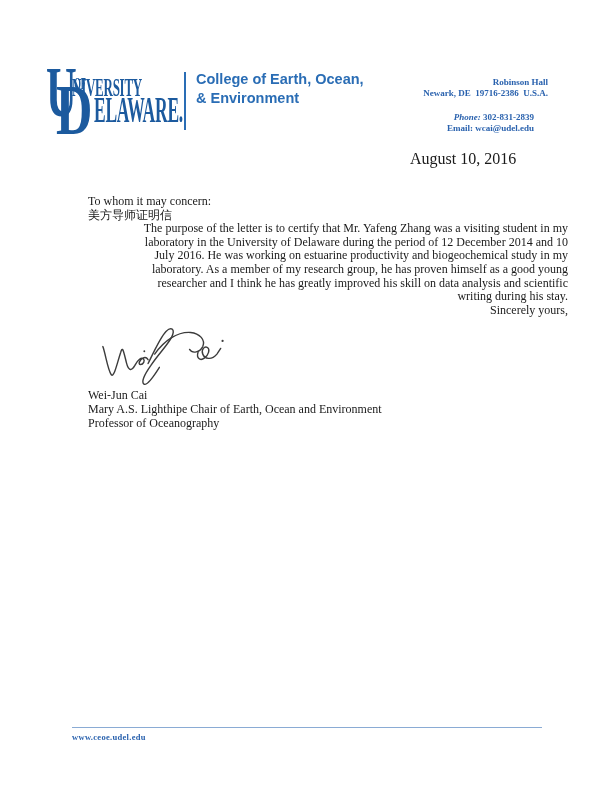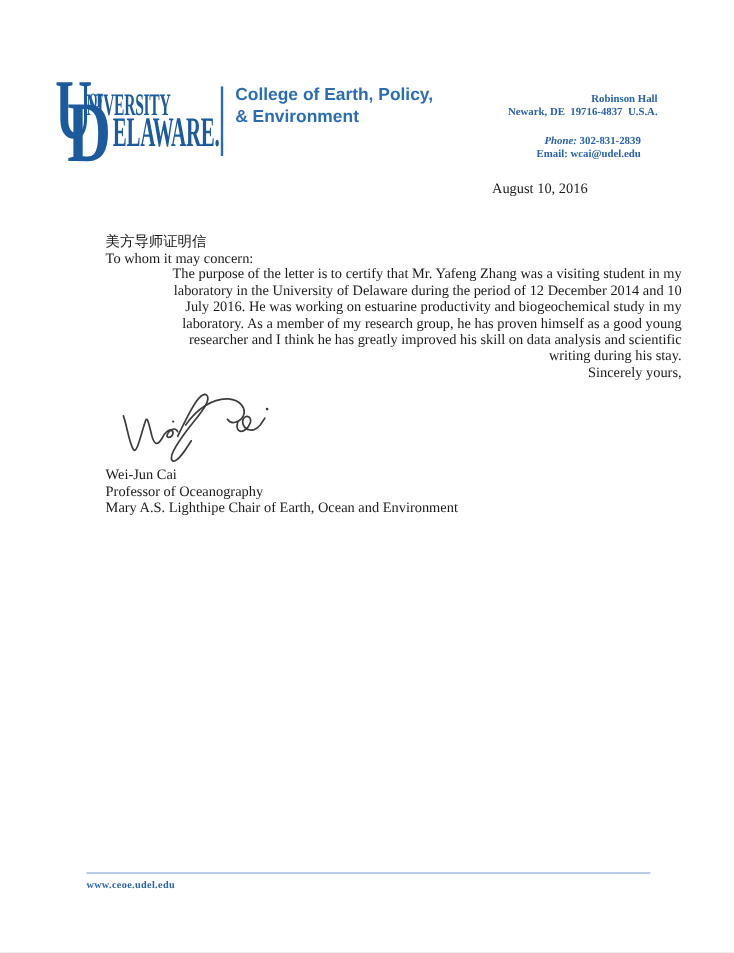--- a/index.html
+++ b/index.html
@@ -25,21 +25,21 @@
   .college .cline { font-family:"Liberation Sans", sans-serif; font-weight:bold; font-size:14.5px; line-height:19px; }
   .college .school { font-family:"Liberation Serif", serif; font-weight:bold; font-size:11px; margin-top:3px; }
 
   .address { position:absolute; right:64px; top:77px; text-align:right; color:#2a62ae;
              font-size:9px; font-weight:bold; line-height:11px; }
   .address .aline { white-space:pre; }
   .address .contact { padding-right:14px; margin-top:13px; }
   .address .lbl-italic { font-style:italic; }
 
   
-  .date { position:absolute; left:410px; top:150px; font-size:12px; }
+  .date { position:absolute; left:410px; top:150px; font-size:16px; }
 
   .body { position:absolute; left:88px; top:195px; width:480px; font-size:12px; line-height:13.6px; }
   .body .line { height:13.6px; }
   .body .para { margin:0; white-space:pre-line;text-align:right; }
   .p1 { margin-top:22px; }
   .p2 { margin-top:14px; }
   .closing { margin-top:23px; }
 
   .signature { margin:8px 0 0 12px; width:132px; height:62px; }
   .signature svg { display:block; }
@@ -60,36 +60,36 @@
   <div class="logo">
     <span class="mono-u">U</span>
     <span class="mono-d">D</span>
     <span class="word-one"><span>NIVERSITY</span> <span class="of">OF</span></span>
     <span class="word-two">ELAWARE.</span>
   </div>
 
   <div class="lh-divider"></div>
 
   <div class="college">
-    <div class="cline">College of Earth, Policy,</div>
+    <div class="cline">College of Earth, Ocean,</div>
     <div class="cline">&amp; Environment</div>
   </div>
 
   <div class="address">
     <div class="aline">Robinson Hall</div>
-    <div class="aline">Newark, DE  19716-4837  U.S.A.</div>
+    <div class="aline">Newark, DE  19716-2386  U.S.A.</div>
     <div class="contact"><span class="lbl-italic">Phone:</span> <span>302-831-2839</span></div>
     <div class="contact" style="margin-top:0;"><span>Email:</span> <span>wcai@udel.edu</span></div>
   </div>
 
   <div class="date">August 10, 2016</div>
 
   <div class="body">
+    <div class="line">To whom it may concern:</div>
     <div class="line">美方导师证明信</div>
-    <div class="line">To whom it may concern:</div>
     <p class="para p1">The purpose of the letter is to certify that Mr. Yafeng Zhang was a visiting student in my
 laboratory in the University of Delaware during the period of 12 December 2014 and 10
 July 2016. He was working on estuarine productivity and biogeochemical study in my
 laboratory. As a member of my research group, he has proven himself as a good young
 researcher and I think he has greatly improved his skill on data analysis and scientific
 writing during his stay.</p>
     <p class="para closing">Sincerely yours,</p>
 
     <div class="signature">
       <svg width="132" height="62" viewBox="0 0 140 64">
@@ -99,21 +99,21 @@
           <path d="M58,30 C68,16 82,6 96,7 C106,8 112,15 109,22 C106,28 98,30 95,25"></path>
           <path d="M104,28 C102,34 106,38 111,34 C115,31 117,25 114,23 C111,21 107,25 109,30 C111,35 118,37 124,30 L128,24"></path>
           <circle cx="47" cy="27" r="1" fill="#3c3c3c" stroke="none"></circle>
           <circle cx="130" cy="16" r="1.2" fill="#3c3c3c" stroke="none"></circle>
         </g>
       </svg>
     </div>
 
     <div class="signer">
       <div>Wei-Jun Cai</div>
+      <div>Mary A.S. Lighthipe Chair of Earth, Ocean and Environment</div>
       <div>Professor of Oceanography</div>
-      <div>Mary A.S. Lighthipe Chair of Earth, Ocean and Environment</div>
     </div>
   </div>
 
   <div class="footer-rule"></div>
   <div class="footer-site">www.ceoe.udel.edu</div>
 
 </div>
 
 </body></html>

